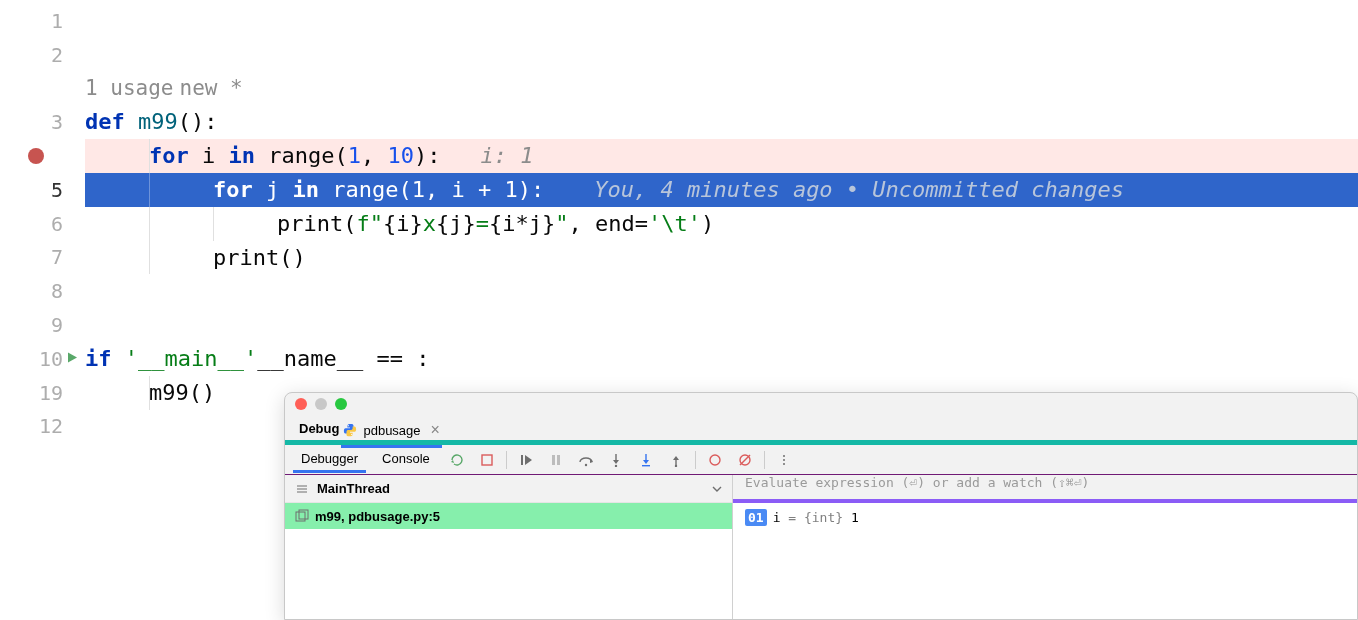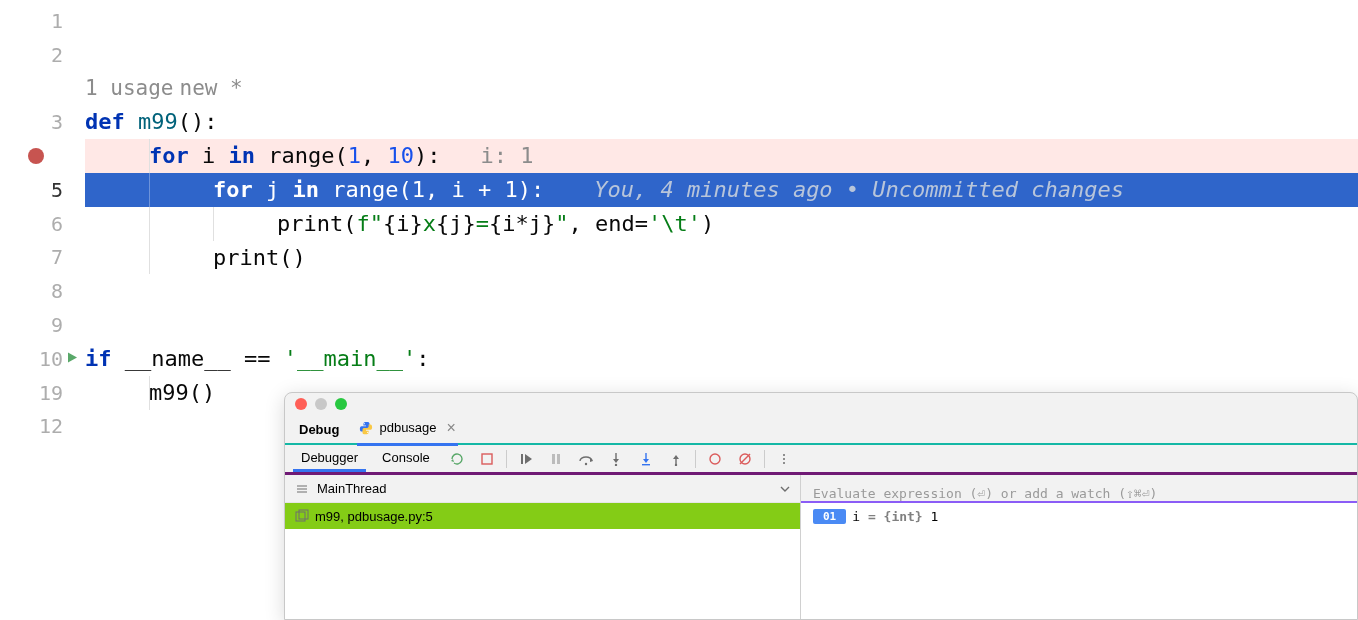--- a/index.html
+++ b/index.html
@@ -23,62 +23,62 @@
     .tok { white-space: pre; }
     .kw { color: #0033b3; font-weight: bold; }
     .fn { color: #00627a; }
     .num { color: #1750eb; }
     .str { color: #067d17; }
     .plain { color: #080808; }
     
     .exec-kw { color: #ffffff; font-weight: bold; }
     .exec-plain { color: #ffffff; }
     
-    .hint { color: #8c8c8c; margin-left: 40px; font-size: 22px; }
+    .hint { color: #8c8c8c; font-style: italic; margin-left: 40px; font-size: 22px; }
     .hint-exec { color: #b8c5da; font-style: italic; margin-left: 50px; font-size: 22px; }
     
     .usage-lens { color: #8c8c8c; font-size: 21px; font-family: Menlo, Consolas, monospace; }
     
     
     .debug-panel { position: absolute; left: 284px; top: 392px; width: 1074px; height: 228px; background: #f2f2f2; border: 1px solid #c8c8c8; border-radius: 8px 8px 0 0; box-shadow: 0 4px 20px rgba(0,0,0,0.15); font-family: -apple-system, BlinkMacSystemFont, "Segoe UI", sans-serif; font-size: 13px; overflow: hidden; }
     
     .dp-titlebar { height: 22px; display: flex; align-items: center; padding-left: 10px; gap: 8px; }
     .tl-dot { width: 12px; height: 12px; border-radius: 50%; }
     .tl-close { background: #ff5f57; }
     .tl-min { background: #c8c8c8; }
     .tl-max { background: #28c840; }
     
-    .dp-tabs { height: 30px; display: flex; align-items: center; padding-left: 12px; gap: 16px; border-bottom: 2px solid #14b8a6; }
+    .dp-tabs { height: 30px; display: flex; align-items: flex-start; padding-left: 12px; border-bottom: 5px solid #14b8a6; }
     .dp-tab { padding: 6px 2px; font-size: 13px; color: #000; display: flex; align-items: center; gap: 6px; position: relative; }
     .dp-tab.active { font-weight: bold; }
     .dp-tab.file { border-bottom: 3px solid #3574f0; }
     .dp-tab .close-x { color: #888; font-size: 16px; margin-left: 4px; }
     .py-icon { width: 14px; height: 14px; display: inline-block; }
     
-    .dp-toolbar { height: 30px; display: flex; align-items: center; padding: 0 8px; gap: 8px; border-bottom: 3px solid #701a75; background: #f2f2f2; }
+    .dp-toolbar { height: 30px; display: flex; align-items: center; padding: 0 8px; gap: 8px; border-bottom: 1px solid #701a75; background: #f2f2f2; }
     .dp-tool-tab { padding: 4px 8px; font-size: 13px; color: #000; border-bottom: 3px solid transparent; }
     .dp-tool-tab.active { border-bottom-color: #3574f0; }
     .tb-sep { width: 1px; height: 18px; background: #cccccc; }
     .tb-btn { width: 22px; height: 22px; display: flex; align-items: center; justify-content: center; cursor: pointer; color: #6e6e6e; }
     
     .dp-body { display: flex; height: calc(100% - 82px); }
-    .dp-frames { width: 516px; border-right: 1px solid #d0d0d0; background: #ffffff; display: flex; flex-direction: column; }
+    .dp-frames { width: 448px; border-right: 1px solid #d0d0d0; background: #ffffff; display: flex; flex-direction: column; font-weight: bold; }
     .dp-thread-hdr { height: 28px; display: flex; align-items: center; justify-content: space-between; padding: 0 10px; border-bottom: 1px solid #e5e5e5; background: #f2f2f2; }
     .dp-thread-hdr .th-left { display: flex; align-items: center; gap: 8px; }
     .dp-frame-list { flex: 1; overflow: auto; }
     .dp-frame { height: 26px; display: flex; align-items: center; gap: 6px; padding: 0 10px; font-size: 13px; color: #000; }
-    .dp-frame.selected { background: #84cc16; }
+    .dp-frame.selected { background: #86efac; }
     .frame-icon { width: 14px; height: 14px; flex-shrink: 0; }
     
     .dp-vars { flex: 1; background: #ffffff; display: flex; flex-direction: column; }
-    .dp-eval { height: 28px; border-bottom: 2px solid #8b5cf6; display: flex; align-items: flex-end; padding: 0 12px; font-family: Menlo, Consolas, monospace; font-size: 13px; color: #9a9a9a; background: #f2f2f2; }
+    .dp-eval { height: 28px; border-bottom: 4px solid #8b5cf6; display: flex; align-items: flex-start; padding: 0 12px; font-family: Menlo, Consolas, monospace; font-size: 13px; color: #9a9a9a; background: #f2f2f2; }
     .dp-var-list { flex: 1; padding: 6px 12px; }
     .dp-var { display: flex; align-items: center; gap: 6px; font-family: Menlo, Consolas, monospace; font-size: 13px; }
-    .var-badge { background: #4a8af4; color: #fff; font-size: 11px; padding: 1px 10px; border-radius: 2px; font-weight: bold; }
-    .var-type { color: #808080; font-weight: bold; }
+    .var-badge { background: #4a8af4; color: #fff; font-size: 13px; padding: 1px 3px; border-radius: 2px; font-weight: bold; }
+    .var-type { color: #808080; }
   </style>
 </head>
 <body>
 
 <div class="editor">
   <div class="gutter" id="gutter">
       <div class="gutter-line">
         <span class="line-num">1</span>
       </div>
       <div class="gutter-line">
@@ -188,22 +188,22 @@
       <span style="display:inline-block;width:128px;position:relative;height:100%;">
           <span class="indent-guide" style="left:64px;"></span>
         </span>
       <span class="tok plain">print</span>
         <span class="tok plain">()</span>
     </div>
     <div class="code-line"></div>
     <div class="code-line"></div>
     <div class="code-line">
       <span class="tok kw">if </span>
+        <span class="tok str">'__main__'</span>
         <span class="tok plain">__name__ == </span>
-        <span class="tok str">'__main__'</span>
         <span class="tok plain">:</span>
     </div>
     <div class="code-line">
       <span style="display:inline-block;width:64px;position:relative;height:100%;">
           <span class="indent-guide" style="left:64px;"></span>
         </span>
       <span class="tok plain">m99</span>
         <span class="tok plain">()</span>
     </div>
     <div class="code-line"></div>

